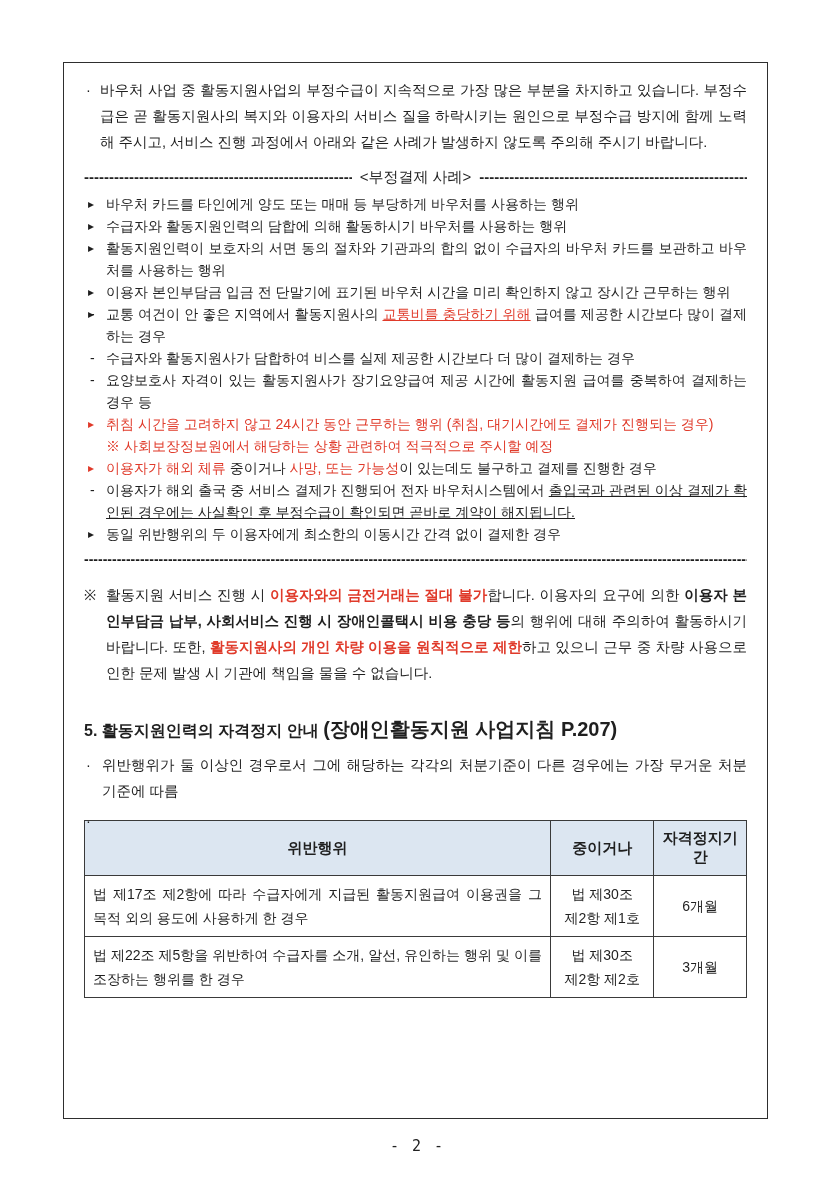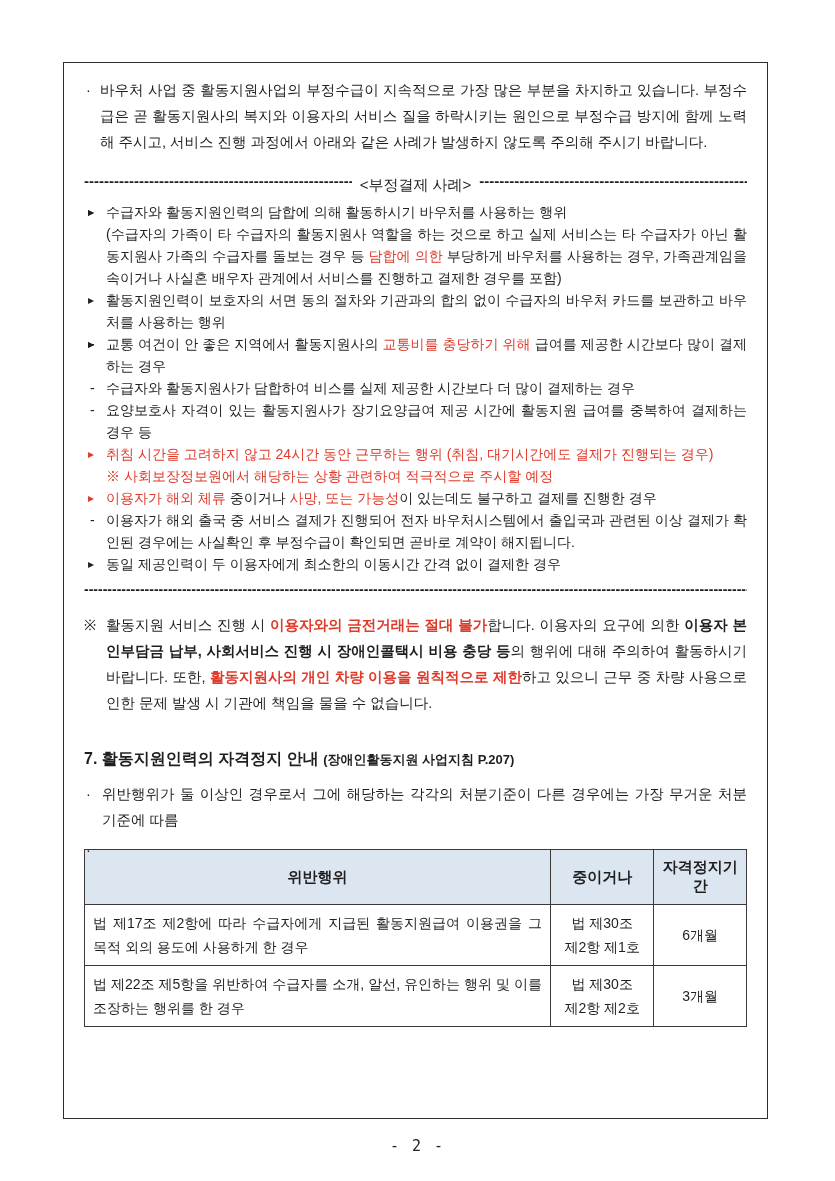--- a/index.html
+++ b/index.html
@@ -14,21 +14,21 @@
     background:#fff;
   }
   .para { font-size:14.5px; line-height:26px; text-align:justify; }
   .intro { position:relative; padding-left:16px; margin-top:2px; }
   .intro .mk { position:absolute; left:2px; top:0; }
 
   .cases-header { display:flex; align-items:center; gap:8px; margin:10px 0 4px 0;
     font-size:15px; line-height:24px; }
   .cases-header .dash { flex:1 1 0; overflow:hidden; white-space:nowrap;
     font-weight:bold; letter-spacing:0; color:#222; }
-  .ch-title { flex:0 0 auto;margin-top:8px; }
+  .ch-title { flex:0 0 auto; }
 
   .case-list { margin-top:2px; }
   .case-item { position:relative; padding-left:22px; font-size:14px;
     line-height:22px; text-align:justify; }
   .case-item .mk { position:absolute; left:4px; top:0; font-size:12px; }
   .case-item.sub .mk { left:6px; font-size:14px; }
 
   .divider { margin:7px 0 4px 0; white-space:nowrap; overflow:hidden;
     font-weight:bold; font-size:14px; line-height:14px; color:#1c1c1c; }
 
@@ -52,65 +52,64 @@
   td.violation { text-align:left; }
   .tline { position:relative; text-align:justify; }
   td.basis, td.period { text-align:center; }
 
   .footer { position:absolute; left:0; right:0; bottom:26px; text-align:center;
     font-size:15px; letter-spacing:2px; color:#222;
     font-family:"DejaVu Sans Mono", monospace; }
 
   .red { color:var(--red,#e03a2a); }
   .b { font-weight:bold; }
-  .u { }
-  .small { font-size:13px; }
+  .u { text-decoration:underline; }
+  .small { font-size:20px; }
 </style>
 </head>
 <body>
 
 <div class="page" style="--red: #e03a2a; --hdr: #dce6f1;">
   <div class="box">
 
     <div class="para intro">
       <span class="mk">·</span>
       <span><span>바우처 사업 중 활동지원사업의 부정수급이 지속적으로 가장 많은 부분을 차지하고 있습니다. 부정수급은 곧 활동지원사의 복지와 이용자의 서비스 질을 하락시키는 원인으로 부정수급 방지에 함께 노력해 주시고, 서비스 진행 과정에서 아래와 같은 사례가 발생하지 않도록 주의해 주시기 바랍니다.</span></span>
     </div>
 
     <div class="cases-header">
       <span class="dash">--------------------------------------------------------------------------------------------------------------</span>
       <span class="ch-title">&lt;부정결제 사례&gt;</span>
       <span class="dash">--------------------------------------------------------------------------------------------------------------</span>
     </div>
 
     <div class="case-list">
-        <div class="case-item"><span class="mk">▸</span></div>
+        <div class="case-item"><span class="mk">▸</span><span>바우처 카드를 타인에게 양도 또는 매매 등 부당하게 바우처를 사용하는 행위</span></div>
         <div class="case-item"><span class="mk">▸</span><span>수급자와 활동지원인력의 담합에 의해 활동하시기 바우처를 사용하는 행위</span></div>
-        <div class="case-item paren"><span>(수급자의 가족이 타 수급자의 활동지원사 역할을 하는 것으로 하고 실제 서비스는 타 수급자가 아닌 활동지원사 가족의 수급자를 돌보는 경우 등 </span><span class="red">담합에 의한</span><span> 부당하게 바우처를 사용하는 경우, 가족관계임을 속이거나 사실혼 배우자 관계에서 서비스를 진행하고 결제한 경우를 포함)</span></div>
         <div class="case-item"><span class="mk">▸</span><span>활동지원인력이 보호자의 서면 동의 절차와 기관과의 합의 없이 수급자의 바우처 카드를 보관하고 바우처를 사용하는 행위</span></div>
-        <div class="case-item"><span class="mk">▸</span></div>
+        <div class="case-item"><span class="mk">▸</span><span>이용자 본인부담금 입금 전 단말기에 표기된 바우처 시간을 미리 확인하지 않고 장시간 근무하는 행위</span></div>
         <div class="case-item"><span class="mk">▸</span></div>
         <div class="case-item sub"><span class="mk">-</span><span>교통 여건이 안 좋은 지역에서 활동지원사의 </span><span class="red u">교통비를 충당하기 위해</span><span> 급여를 제공한 시간보다 많이 결제하는 경우</span></div>
         <div class="case-item sub"><span class="mk">-</span><span>수급자와 활동지원사가 담합하여 비스를 실제 제공한 시간보다 더 많이 결제하는 경우</span></div>
         <div class="case-item sub"><span class="mk">-</span><span>요양보호사 자격이 있는 활동지원사가 장기요양급여 제공 시간에 활동지원 급여를 중복하여 결제하는 경우 등</span></div>
         <div class="case-item"><span class="mk red">▸</span><span class="red">취침 시간을 고려하지 않고 24시간 동안 근무하는 행위 (취침, 대기시간에도 결제가 진행되는 경우)</span></div>
         <div class="case-item paren"><span class="red">※ 사회보장정보원에서 해당하는 상황 관련하여 적극적으로 주시할 예정</span></div>
         <div class="case-item"><span class="mk red">▸</span><span class="red">이용자가 해외 체류</span><span> 중이거나 </span><span class="red">사망, 또는 가능성</span><span>이 있는데도 불구하고 결제를 진행한 경우</span></div>
         <div class="case-item sub"><span class="mk">-</span><span>이용자가 해외 출국 중 서비스 결제가 진행되어 전자 바우처시스템에서 </span><span class="u">출입국과 관련된 이상 결제가 확인된 경우에는 사실확인 후 부정수급이 확인되면 곧바로 계약이 해지됩니다.</span></div>
-        <div class="case-item"><span class="mk">▸</span><span>동일 제공인력이 두 이용자에게 최소한의 이동시간 간격 없이 결제한 경우</span></div>
+        <div class="case-item"><span class="mk">▸</span><span>동일 위반행위의 두 이용자에게 최소한의 이동시간 간격 없이 결제한 경우</span></div>
       </div>
 
     <div class="divider">--------------------------------------------------------------------------------------------------------------------------------------------------------------------------------------------------------</div>
 
     <div class="para notice">
       <span class="mk">※</span>
       <span><span>활동지원 서비스 진행 시 </span><span class="red b">이용자와의 금전거래는 절대 불가</span><span>합니다. 이용자의 요구에 의한 </span><span class="b">이용자 본인부담금 납부, 사회서비스 진행 시 장애인콜택시 비용 충당 등</span><span>의 행위에 대해 주의하여 활동하시기 바랍니다. 또한, </span><span class="red b">활동지원사의 개인 차량 이용을 원칙적으로 제한</span><span>하고 있으니 근무 중 차량 사용으로 인한 문제 발생 시 기관에 책임을 물을 수 없습니다.</span></span>
     </div>
 
-    <div class="sec-title"><span class="b">7. 활동지원인력의 자격정지 안내 </span><span class="b small">(장애인활동지원 사업지침 P.207)</span></div>
+    <div class="sec-title"><span class="b">5. 활동지원인력의 자격정지 안내 </span><span class="b small">(장애인활동지원 사업지침 P.207)</span></div>
 
     <div class="sec-bullets para">
         <div class="sbullet"><span class="mk">·</span><span>위반행위가 둘 이상인 경우로서 그에 해당하는 각각의 처분기준이 다른 경우에는 가장 무거운 처분 기준에 따름</span></div>
         <div class="sbullet"><span class="mk">·</span></div>
       </div>
 
     <table class="sanctions">
       <colgroup>
           <col class="c1">
           <col class="c2">

